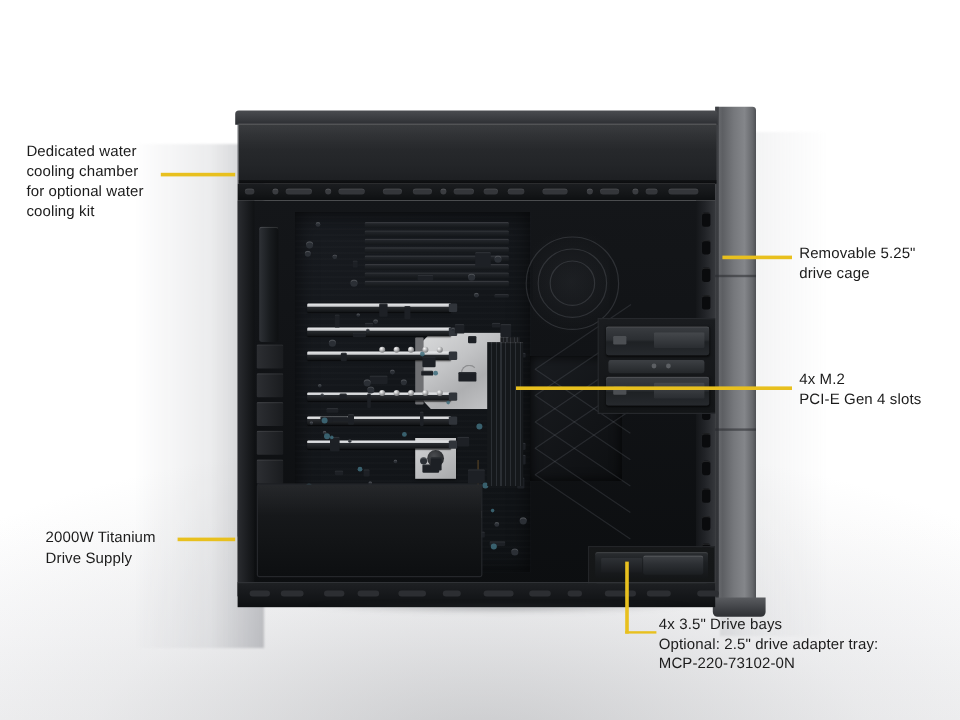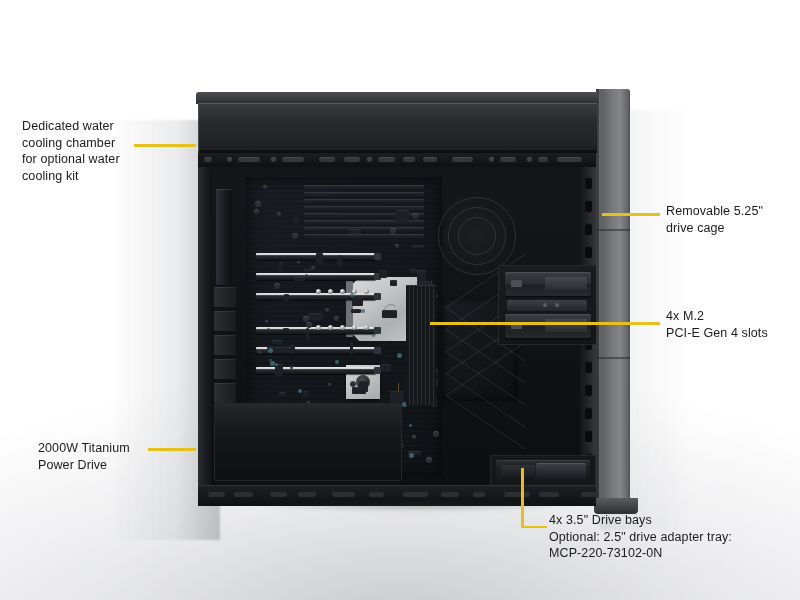--- a/index.html
+++ b/index.html
@@ -549,21 +549,21 @@
     <div class="base-shadow"></div>
   </div>
 
   <div class="callout-text" style="left:22px;top:118px;width:150px;">Dedicated water
 cooling chamber
 for optional water
 cooling kit</div>
   <div class="leader leader-h" style="left:134px;top:144px;width:62px;"></div>
 
   <div class="callout-text" style="left:38px;top:440px;width:140px;">2000W Titanium
-Power Drive</div>
+Drive Supply</div>
   <div class="leader leader-h" style="left:148px;top:448px;width:48px;"></div>
 
   <div class="callout-text" style="left:666px;top:203px;width:150px;">Removable 5.25"
 drive cage</div>
   <div class="leader leader-h" style="left:602px;top:213px;width:58px;"></div>
 
   <div class="callout-text" style="left:666px;top:308px;width:160px;">4x M.2
 PCI-E Gen 4 slots</div>
   <div class="leader leader-h" style="left:430px;top:322px;width:230px;"></div>
 

